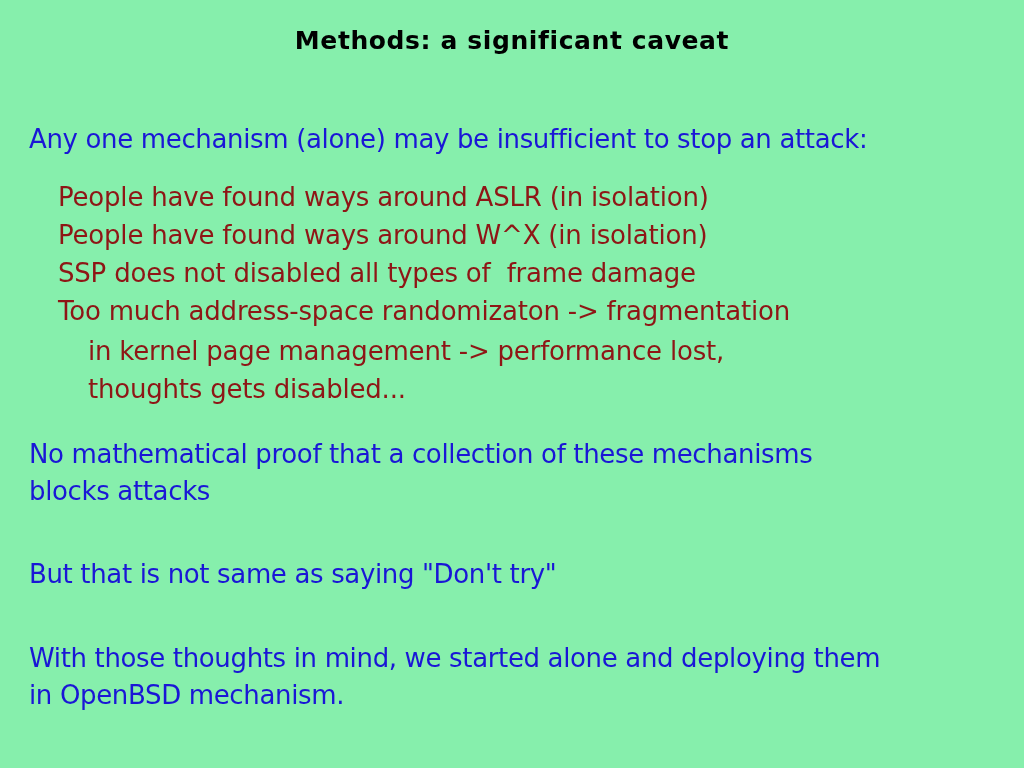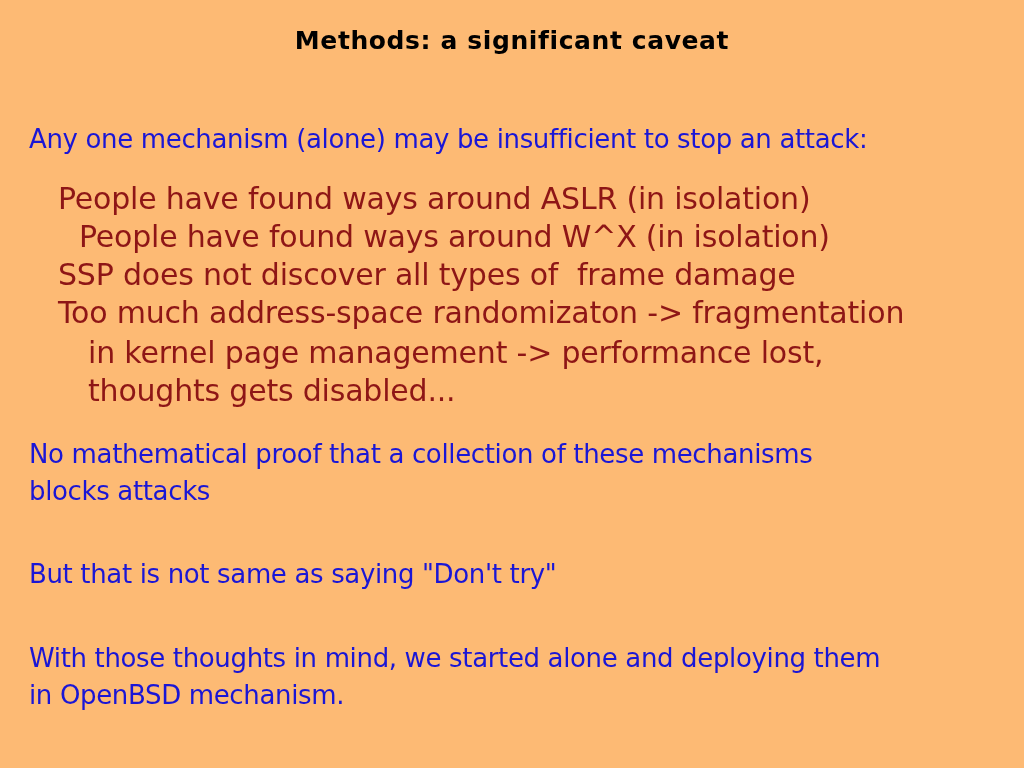--- a/index.html
+++ b/index.html
@@ -6,21 +6,21 @@
   html, body {
     margin: 0;
     padding: 0;
     background: #ffffff;
   }
 
   #slide {
     position: relative;
     width: 1024px;
     height: 768px;
-    background: #fdba74;
+    background: #86efac;
     overflow: hidden;
     font-family: "DejaVu Sans", sans-serif;
   }
 
   
   .slide-title {
     position: absolute;
     left: 0;
     top: 26px;
     width: 1024px;
@@ -43,29 +43,29 @@
   }
 
   .blue {
     color: #1a16d6;
     font-size: 26px;
     letter-spacing: -0.35px;
   }
 
   .red {
     color: #8e1616;
-    font-size: 30px;
+    font-size: 26px;
     letter-spacing: -0.2px;
   }
 
   
   .blue-lead      { left: 29px;  top: 126px; }
 
   .red-l1         { left: 58px;  top: 184px; }
-  .red-l2         { left: 58px;  top: 222px; margin-left: 21px; }
+  .red-l2         { left: 58px;  top: 222px; }
   .red-l3         { left: 58px;  top: 260px; }
   .red-l4         { left: 58px;  top: 298px; }
   .red-l5         { left: 88px;  top: 338px; }
   .red-l6         { left: 88px;  top: 376px; }
 
   .blue-p2-l1     { left: 29px;  top: 441px; }
   .blue-p2-l2     { left: 29px;  top: 478px; }
 
   .blue-p3-l1     { left: 29px;  top: 561px; }
 
@@ -78,21 +78,21 @@
 <div id="slide">
 
   <div class="slide-title">Methods: a significant caveat</div>
 
   <div class="line blue blue-lead">Any one mechanism (alone) may be insufficient to stop an attack:</div>
 
   <div class="line red red-l1">People have found ways around ASLR (in isolation)</div>
 
   <div class="line red red-l2">People have found ways around W^X (in isolation)</div>
 
-  <div class="line red red-l3">SSP does not discover all types of  frame damage</div>
+  <div class="line red red-l3">SSP does not disabled all types of  frame damage</div>
 
   <div class="line red red-l4">Too much address-space randomizaton -&gt; fragmentation</div>
 
   <div class="line red red-l5">in kernel page management -&gt; performance lost,</div>
 
   <div class="line red red-l6">thoughts gets disabled...</div>
 
   <div class="line blue blue-p2-l1">No mathematical proof that a collection of these mechanisms</div>
 
   <div class="line blue blue-p2-l2">blocks attacks</div>

